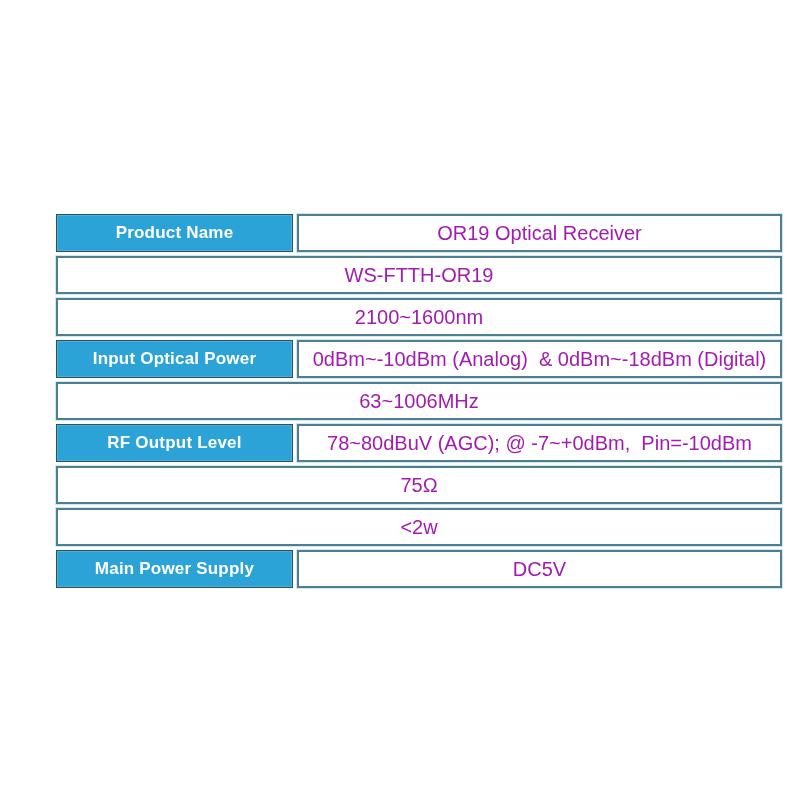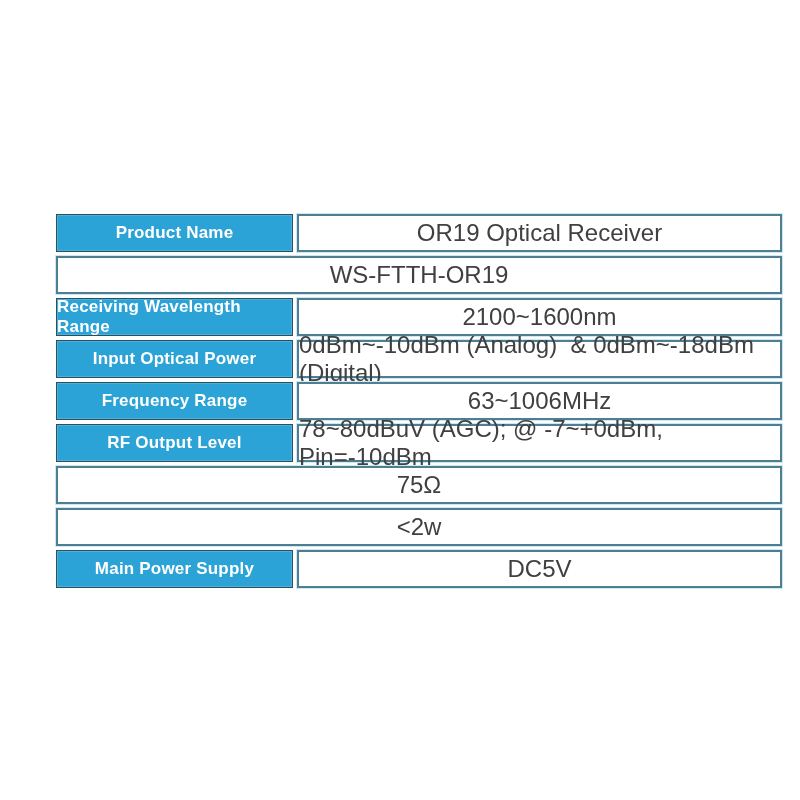--- a/index.html
+++ b/index.html
@@ -54,22 +54,22 @@
     flex: 1;
     height: 38px;
     background: #ffffff;
     border: 2px solid #4d7e91;
     box-shadow: 0 0 0 1px #cfe8f2;
     display: flex;
     align-items: center;
     justify-content: center;
   }
   .value-cell span {
-    color: #404040;
-    font-size: 24px;
+    color: #a21caf;
+    font-size: 20px;
     font-weight: 400;
     white-space: pre-wrap;
   }
 </style>
 </head>
 <body>
 
 <div class="canvas">
   <div class="spec-table">
 
@@ -82,41 +82,35 @@
       </div>
     </div>
 
     <div class="spec-row">
       <div class="value-cell">
         <span>WS-FTTH-OR19</span>
       </div>
     </div>
 
     <div class="spec-row">
-      <div class="label-cell">
-        <span>Receiving Wavelength Range</span>
-      </div>
       <div class="value-cell">
         <span>2100~1600nm</span>
       </div>
     </div>
 
     <div class="spec-row">
       <div class="label-cell">
         <span>Input Optical Power</span>
       </div>
       <div class="value-cell">
         <span>0dBm~-10dBm (Analog)  &amp; 0dBm~-18dBm (Digital)</span>
       </div>
     </div>
 
     <div class="spec-row">
-      <div class="label-cell">
-        <span>Frequency Range</span>
-      </div>
       <div class="value-cell">
         <span>63~1006MHz</span>
       </div>
     </div>
 
     <div class="spec-row">
       <div class="label-cell">
         <span>RF Output Level</span>
       </div>
       <div class="value-cell">

